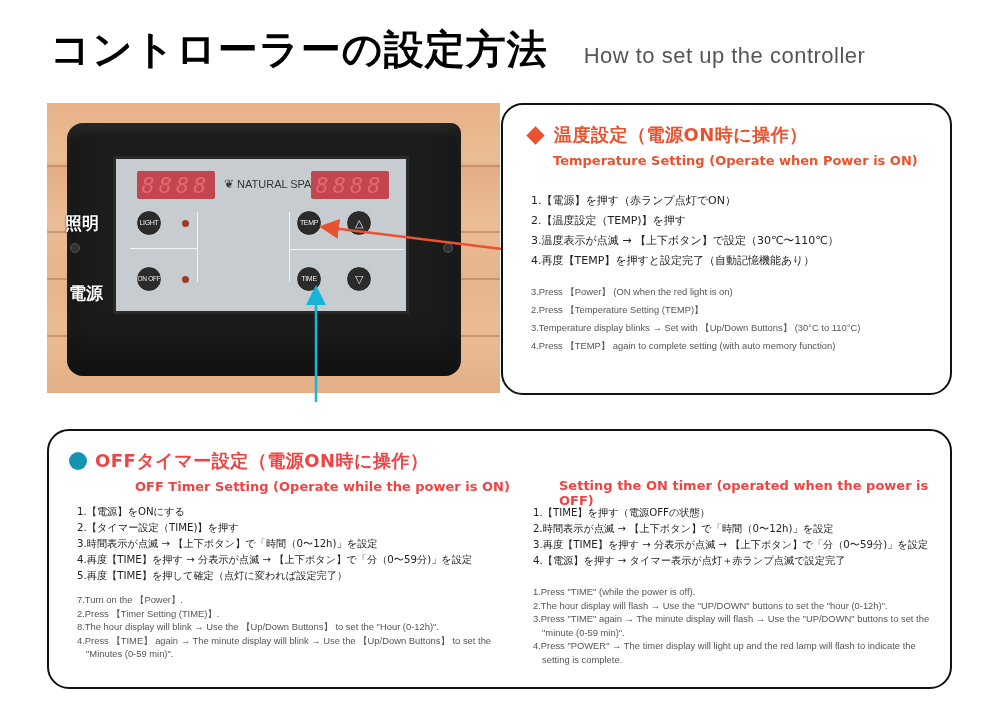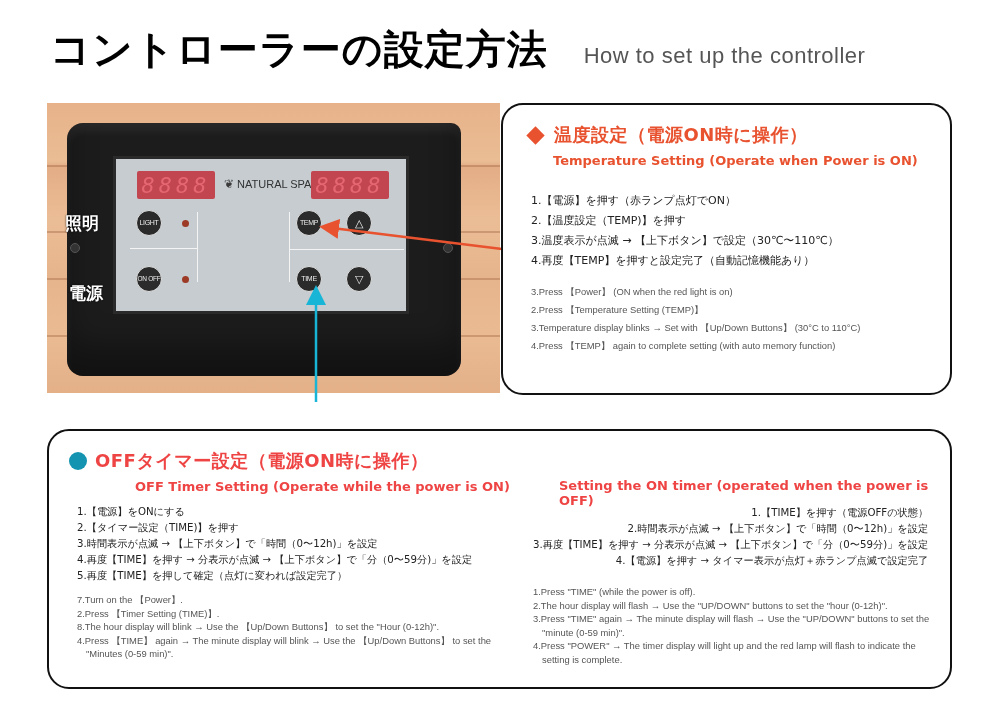--- a/index.html
+++ b/index.html
@@ -51,21 +51,21 @@
     .temp-box .en-list { position: absolute; left: 28px; top: 178px; }
 
     
     .bottom-box { left: 47px; top: 429px; width: 905px; height: 260px; }
     .off-title { position: absolute; left: 20px; top: 18px; }
     .off-sub { position: absolute; left: 44px; top: 48px; margin-left: 42px; }
     .on-title { position: absolute; left: 485px; top: 18px; }
     .on-sub { position: absolute; left: 510px; top: 47px; }
     .off-jp { position: absolute; left: 28px; top: 73px; line-height: 16px; font-size: 10.2px; }
     .off-en { position: absolute; left: 28px; top: 162px; width: 430px; }
-    .on-jp { position: absolute; left: 484px; top: 74px; line-height: 16px; font-size: 10.2px; text-align: right; }
+    .on-jp { position: absolute; left: 484px; top: 74px; line-height: 16px; font-size: 10.2px; }
     .on-en { position: absolute; left: 484px; top: 154px; width: 410px; }
 
     
     .arrow-svg { position: absolute; left: 0; top: 0; pointer-events: none; }
   </style>
 </head>
 <body>
 
 <div class="title-row">
   <span class="title-jp">コントローラーの設定方法</span>

